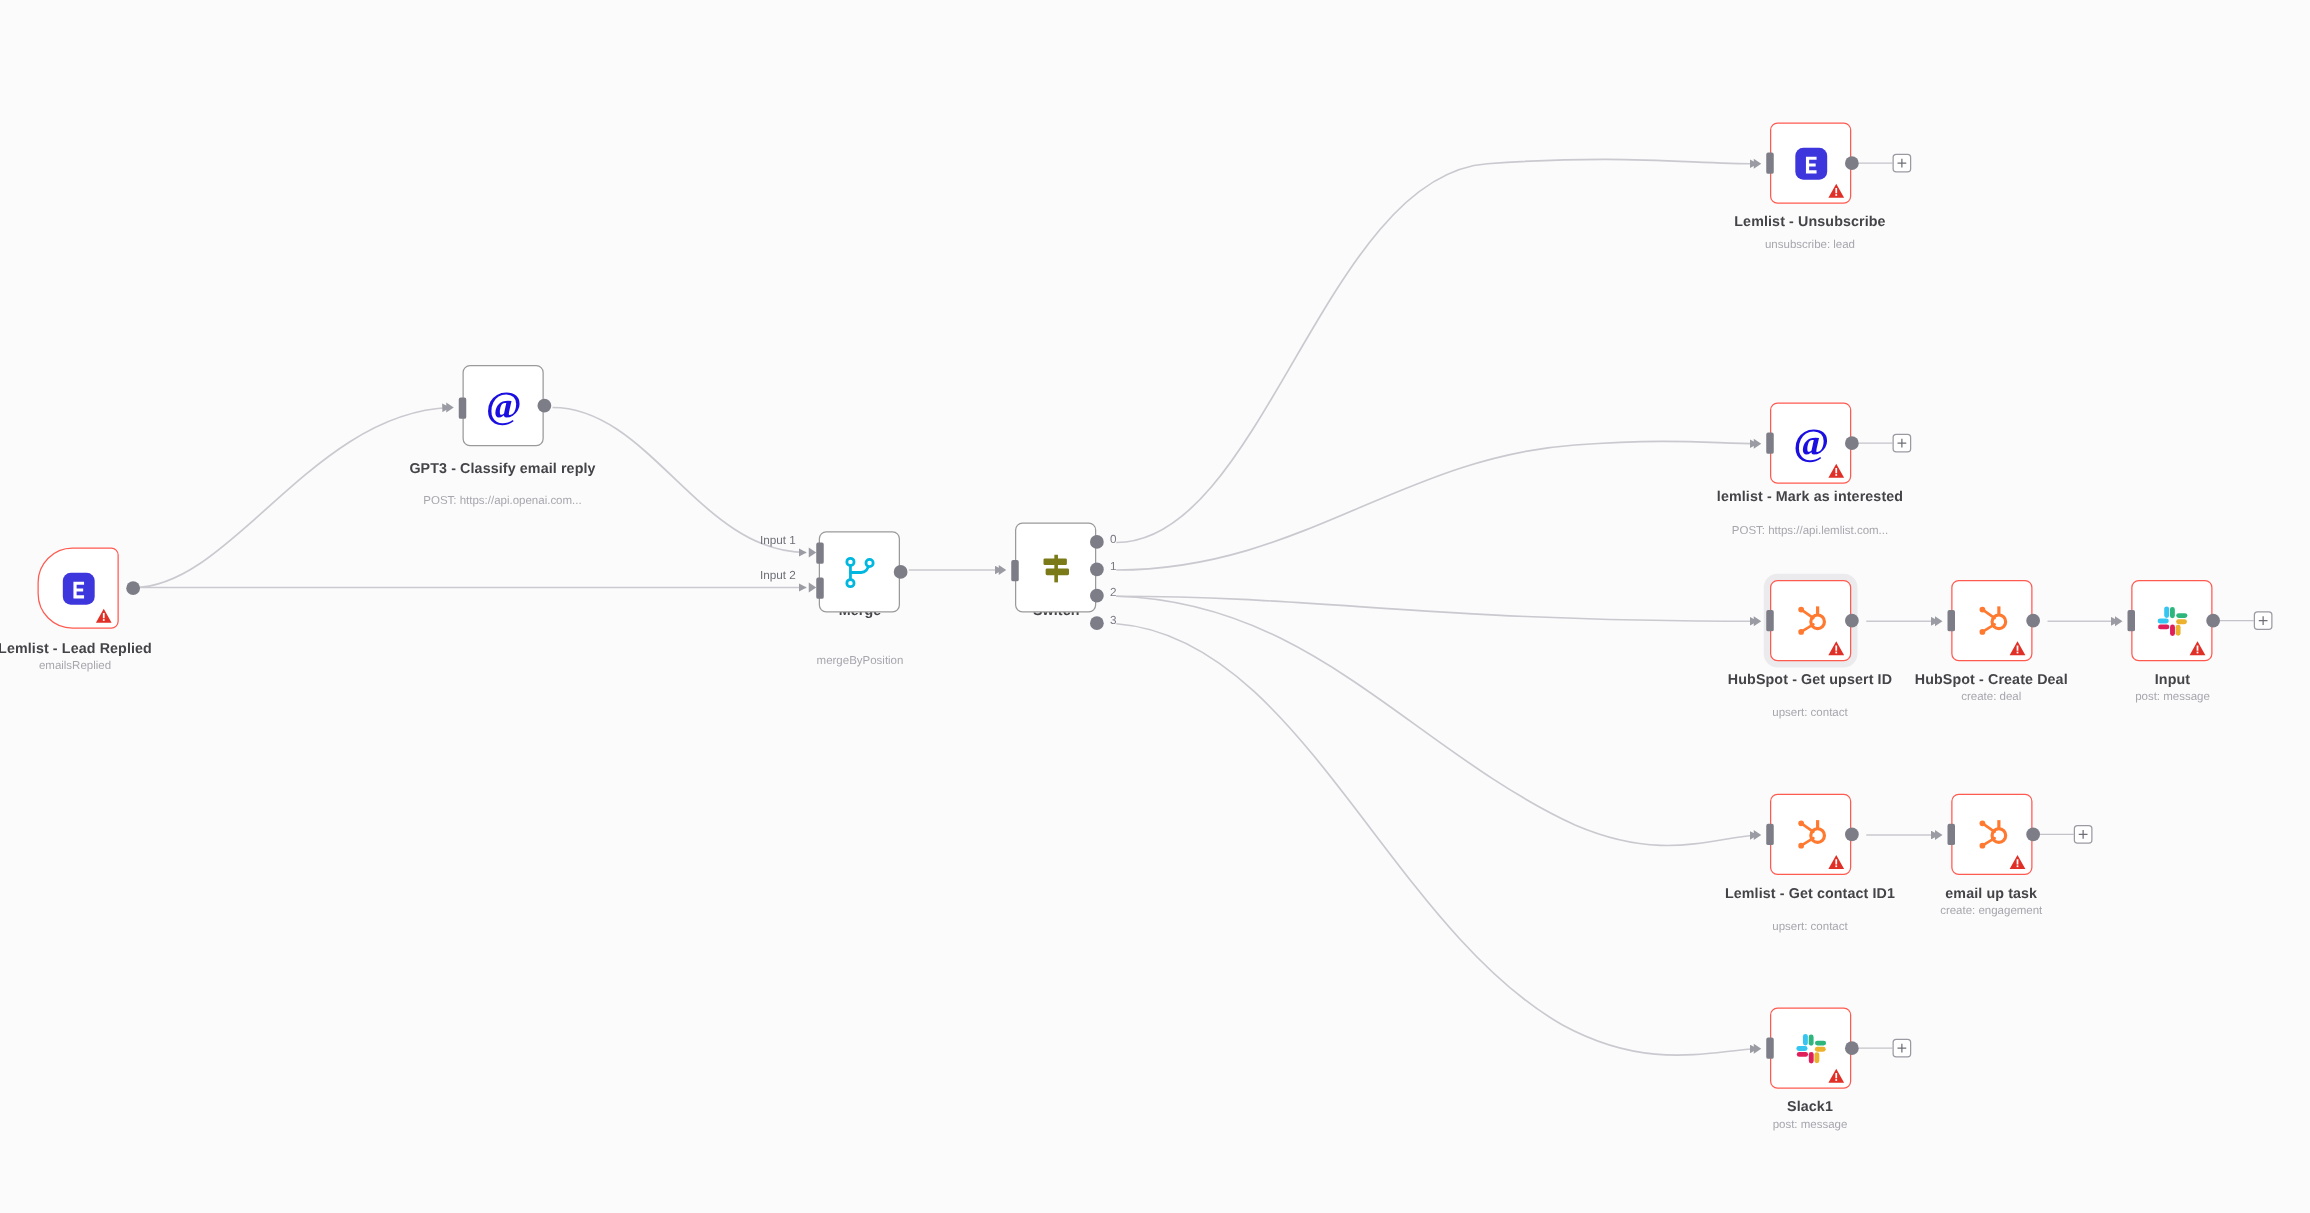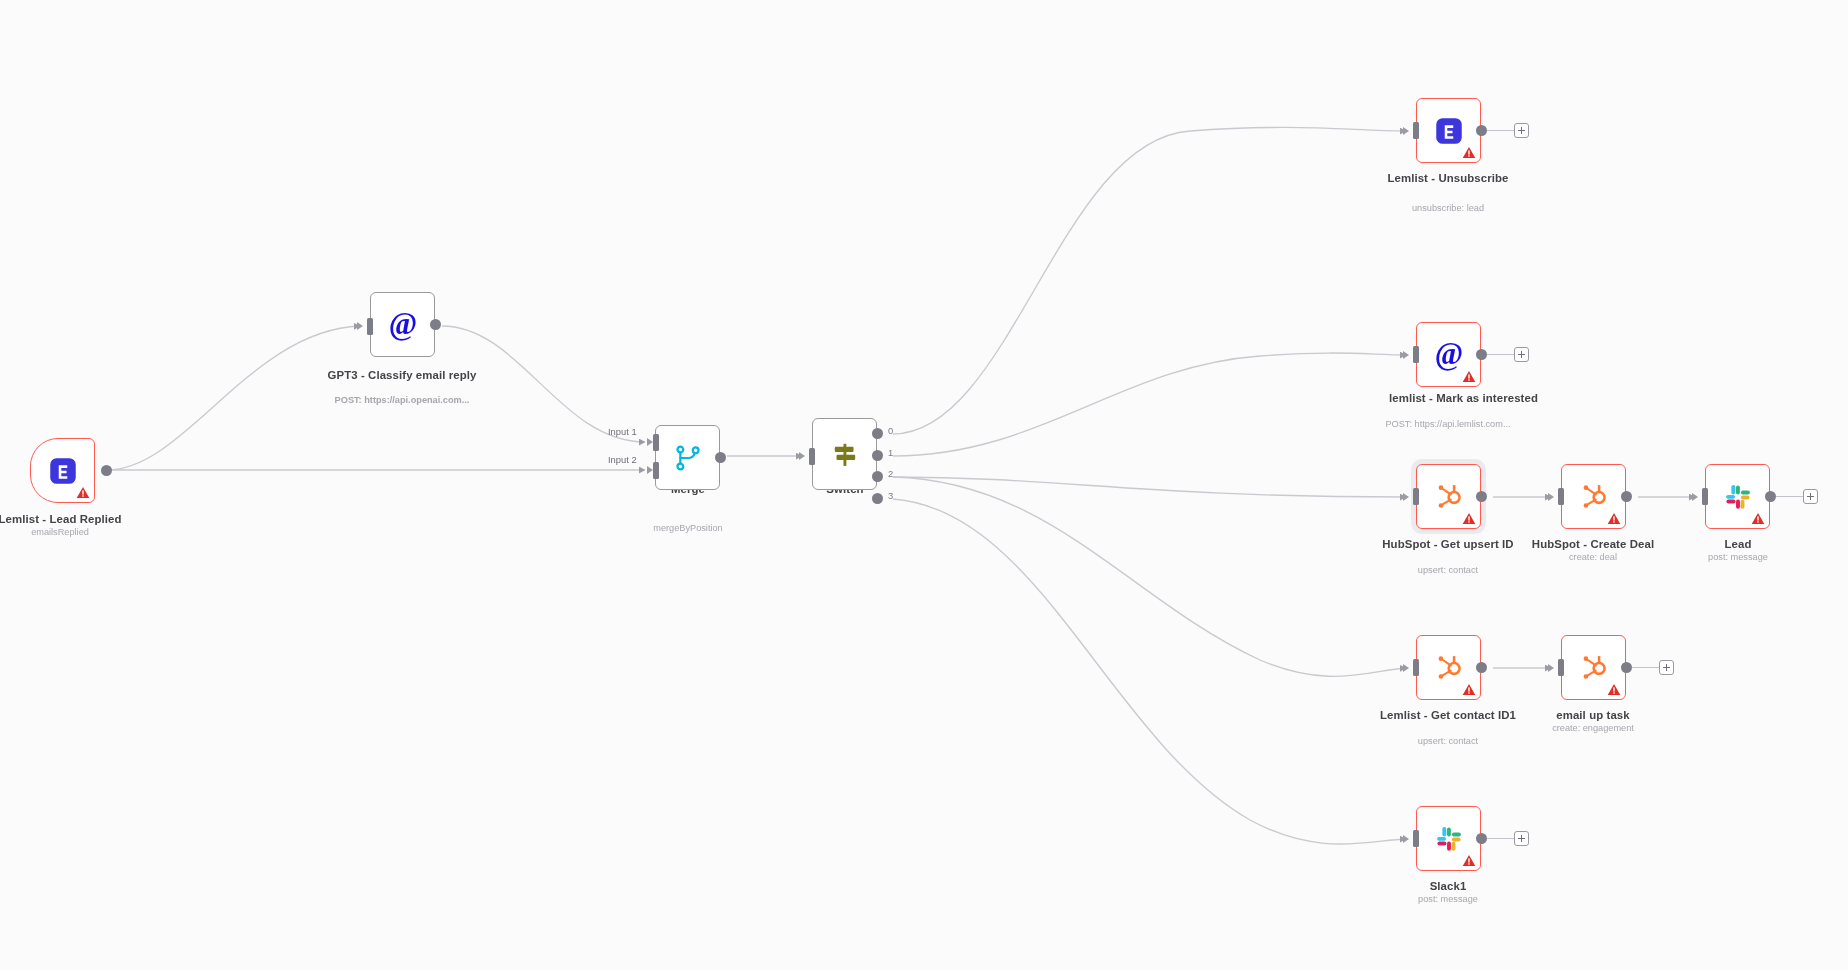--- a/index.html
+++ b/index.html
@@ -170,21 +170,21 @@
 
   <div class="in-arrow" style="left:357px; top:322px;"></div>
   <div class="in-bar" style="left:367px; top:318px;"></div>
   <div class="node" style="left:370px; top:292px;">
     <svg class="glyph" viewBox="0 0 40 40">
       <text x="20" y="31" text-anchor="middle" font-family="'Liberation Serif',serif" font-size="36" font-weight="700" fill="#1a0fe0">@</text>
     </svg>
   </div>
   <div class="out-dot" style="left:430px; top:319px;"></div>
   <div class="node-label" style="left:312px; top:369px; width:180px;">GPT3 - Classify email reply</div>
-  <div class="node-sub" style="left:312px; top:395px; width:180px;font-weight:bold;">POST: https://api.openai.com...</div>
+  <div class="node-sub" style="left:312px; top:395px; width:180px;">POST: https://api.openai.com...</div>
 
   <div class="io-label" style="left:608px; top:426px;">Input 1</div>
   <div class="in-arrow" style="left:647px; top:438px;"></div>
   <div class="in-bar" style="left:653px; top:434px;"></div>
 
   <div class="io-label" style="left:608px; top:454px;">Input 2</div>
   <div class="in-arrow" style="left:647px; top:466px;"></div>
   <div class="in-bar" style="left:653px; top:462px;"></div>
 
   <div class="node" style="left:655px; top:425px;">
@@ -231,38 +231,38 @@
     <svg class="warn" viewBox="0 0 20 18">
       <path d="M10 1 19 17 1 17Z" fill="#e02f26"></path>
       <rect x="9" y="6" width="2" height="6" fill="#fff"></rect>
       <rect x="9" y="13" width="2" height="2" fill="#fff"></rect>
     </svg>
   </div>
   <div class="out-dot" style="left:1476px; top:125px;"></div>
   <div class="plus-stub" style="left:1487px; top:130px; width:27px;"></div>
   <div class="plus" style="left:1514px; top:123px;"></div>
   <div class="node-label" style="left:1358px; top:172px; width:180px;">Lemlist - Unsubscribe</div>
-  <div class="node-sub" style="left:1358px; top:203px; width:180px;">unsubscribe: lead</div>
+  <div class="node-sub" style="left:1358px; top:190px; width:180px;">unsubscribe: lead</div>
 
   <div class="in-arrow" style="left:1403px; top:351px;"></div>
   <div class="in-bar" style="left:1413px; top:346px;"></div>
   <div class="node error" style="left:1416px; top:322px;">
     <svg class="glyph" viewBox="0 0 40 40">
       <text x="20" y="31" text-anchor="middle" font-family="'Liberation Serif',serif" font-size="36" font-weight="700" fill="#1a0fe0">@</text>
     </svg>
     <svg class="warn" viewBox="0 0 20 18">
       <path d="M10 1 19 17 1 17Z" fill="#e02f26"></path>
       <rect x="9" y="6" width="2" height="6" fill="#fff"></rect>
       <rect x="9" y="13" width="2" height="2" fill="#fff"></rect>
     </svg>
   </div>
   <div class="out-dot" style="left:1476px; top:349px;"></div>
   <div class="plus-stub" style="left:1487px; top:354px; width:27px;"></div>
   <div class="plus" style="left:1514px; top:347px;"></div>
-  <div class="node-label" style="left:1358px; top:392px; width:180px;text-align:right;">lemlist - Mark as interested</div>
+  <div class="node-label" style="left:1358px; top:392px; width:180px;">lemlist - Mark as interested</div>
   <div class="node-sub" style="left:1348px; top:419px; width:200px;">POST: https://api.lemlist.com...</div>
 
   <div class="in-arrow" style="left:1403px; top:493px;"></div>
   <div class="in-bar" style="left:1413px; top:488px;"></div>
   <div class="node error selected" style="left:1416px; top:464px;">
     <svg class="glyph" viewBox="0 0 40 40">
       <g stroke="#ff7a30" stroke-width="2.5" fill="none" stroke-linecap="round">
         <path d="M12 10 L22 17"></path>
         <path d="M12 29 L22 23"></path>
       </g>
@@ -321,21 +321,21 @@
     </svg>
     <svg class="warn" viewBox="0 0 20 18">
       <path d="M10 1 19 17 1 17Z" fill="#e02f26"></path>
       <rect x="9" y="6" width="2" height="6" fill="#fff"></rect>
       <rect x="9" y="13" width="2" height="2" fill="#fff"></rect>
     </svg>
   </div>
   <div class="out-dot" style="left:1765px; top:491px;"></div>
   <div class="plus-stub" style="left:1776px; top:496px; width:27px;"></div>
   <div class="plus" style="left:1803px; top:489px;"></div>
-  <div class="node-label" style="left:1648px; top:538px; width:180px;">Lead</div>
+  <div class="node-label" style="left:1648px; top:538px; width:180px;">Input</div>
   <div class="node-sub" style="left:1648px; top:552px; width:180px;">post: message</div>
 
   <div class="in-arrow" style="left:1403px; top:664px;"></div>
   <div class="in-bar" style="left:1413px; top:659px;"></div>
   <div class="node error" style="left:1416px; top:635px;">
     <svg class="glyph" viewBox="0 0 40 40">
       <g stroke="#ff7a30" stroke-width="2.5" fill="none" stroke-linecap="round">
         <path d="M12 10 L22 17"></path>
         <path d="M12 29 L22 23"></path>
       </g>

